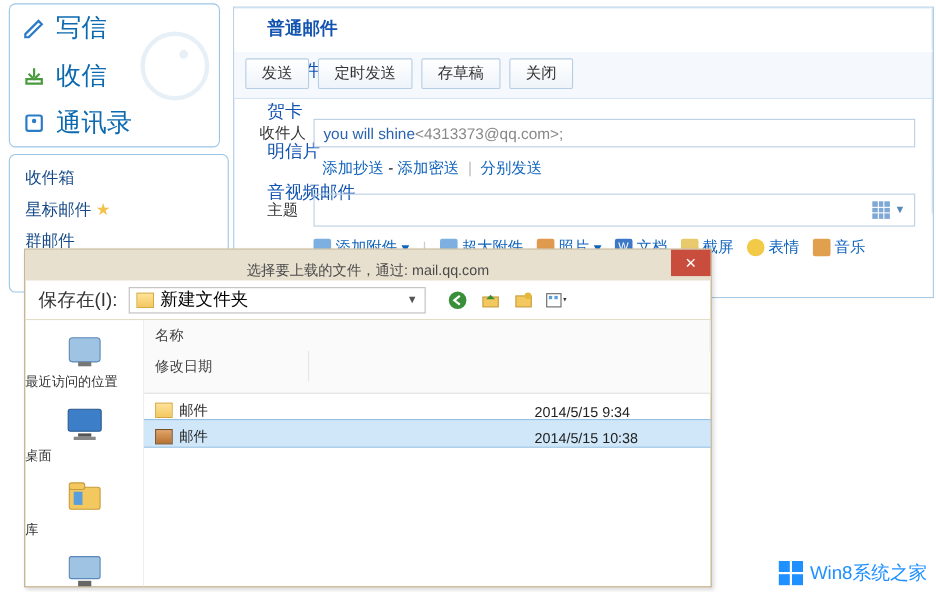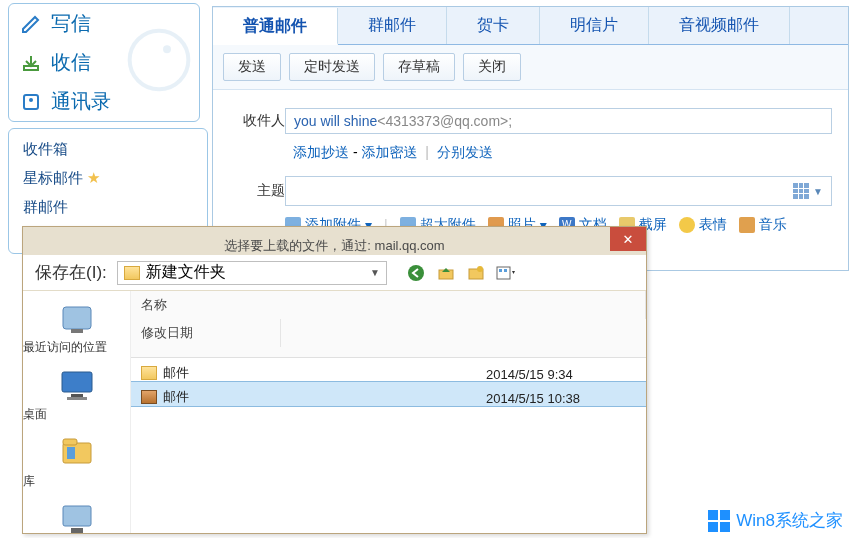--- a/index.html
+++ b/index.html
@@ -1,37 +1,37 @@
 <!DOCTYPE html>
 <html><head>
 <meta charset="utf-8">
 <style>
 * { margin: 0; padding: 0; box-sizing: border-box; font-family: "Microsoft YaHei", SimSun, Arial, sans-serif; }
 body { width: 851px; height: 538px; background: #fff; position: relative; overflow: hidden; }
 
 
 .left-panel { position: absolute; left: 0; top: 0; width: 205px; height: 538px; }
 .nav-card { border: 1px solid #9bc6e6; border-radius: 6px; margin: 3px 0 0 8px; background: #fff; overflow: hidden; width: 192px; }
-.nav-item { display: flex; align-items: center; gap: 10px; padding: 6px 12px; cursor: pointer; font-size: 20px; color: #0b6aaf; }
+.nav-item { display: flex; align-items: center; gap: 10px; padding: 6px 12px; cursor: pointer; font-size: 23px; color: #0b6aaf; }
 .nav-item .ico { width: 20px; height: 18px; display: inline-block; }
 .folder-card { border: 1px solid #9bc6e6; border-radius: 6px; margin: 6px 0 0 8px; width: 200px; padding: 6px 4px 2px 4px; }
 .folder-item { padding: 5px 10px; font-size: 15px; color: #164a86; cursor: pointer; }
 .star { color: #f2c14e; margin-left: 4px; }
 .penguin-bg { position: absolute; right: 6px; top: 20px; width: 80px; height: 80px; opacity: 0.35; }
 
 
 .compose { position: absolute; left: 212px; top: 6px; right: 2px; border: 1px solid #aac9e3; background: #fff; }
-.tab-row { display: flex; background: #eaf2fb; border-bottom: 1px solid #8fb9e3; height: 38px; }
+.tab-row { display: flex; background: #eaf2fb; border-bottom: 1px solid #8fb9e3; height: 38px; flex-direction: column; }
 .tab { flex: 0 0 auto; padding: 8px 30px; font-size: 16px; color: #1353b0; border-right: 1px solid #c5dbec; cursor: pointer; }
 .tab.active { background: #fff; font-weight: bold; border-bottom: 2px solid #fff; position: relative; top: 1px; }
 .btn-row { display: flex; gap: 8px; padding: 8px 10px; background: #f5f9fd; border-bottom: 1px solid #d5e4f2; }
 .btn { border: 1px solid #b7cee4; background: linear-gradient(#fff,#eef4fa); padding: 4px 14px; font-size: 14px; color: #333; cursor: pointer; border-radius: 2px; }
 .body-area { padding: 18px 16px 6px 16px; }
 .row { display: flex; align-items: center; margin-bottom: 10px; }
-.row-label { width: 56px; font-size: 14px; color: #333; text-align: right; }
+.row-label { width: 56px; font-size: 14px; color: #333; text-align: center; }
 .recipient-box { flex: 1; border: 1px solid #b9cfe3; padding: 4px 8px; min-height: 26px; font-size: 14px; color: #2a63b0; }
 .recipient-box span.email { color: #888; }
 .link-row { margin-left: 64px; font-size: 14px; margin-bottom: 14px; }
 .link-row a { color: #1064bc; text-decoration: none; cursor: pointer; }
 .link-row .sep { color: #bbb; margin: 0 4px; }
 .subject-box { flex: 1; border: 1px solid #b9cfe3; height: 30px; padding: 4px 8px; display: flex; align-items: center; justify-content: flex-end; }
 .subject-grid { width: 16px; height: 16px; display: grid; grid-template-columns: repeat(3,1fr); grid-template-rows: repeat(3,1fr); gap: 1px; }
 .subject-grid span { background: #7fa8d6; }
 .subject-caret { margin-left: 4px; color: #5a88b8; font-size: 10px; }
 .toolbar { display: flex; gap: 12px; margin: 6px 0 0 56px; font-size: 14px; color: #1064bc; align-items: center; flex-wrap: wrap; }

